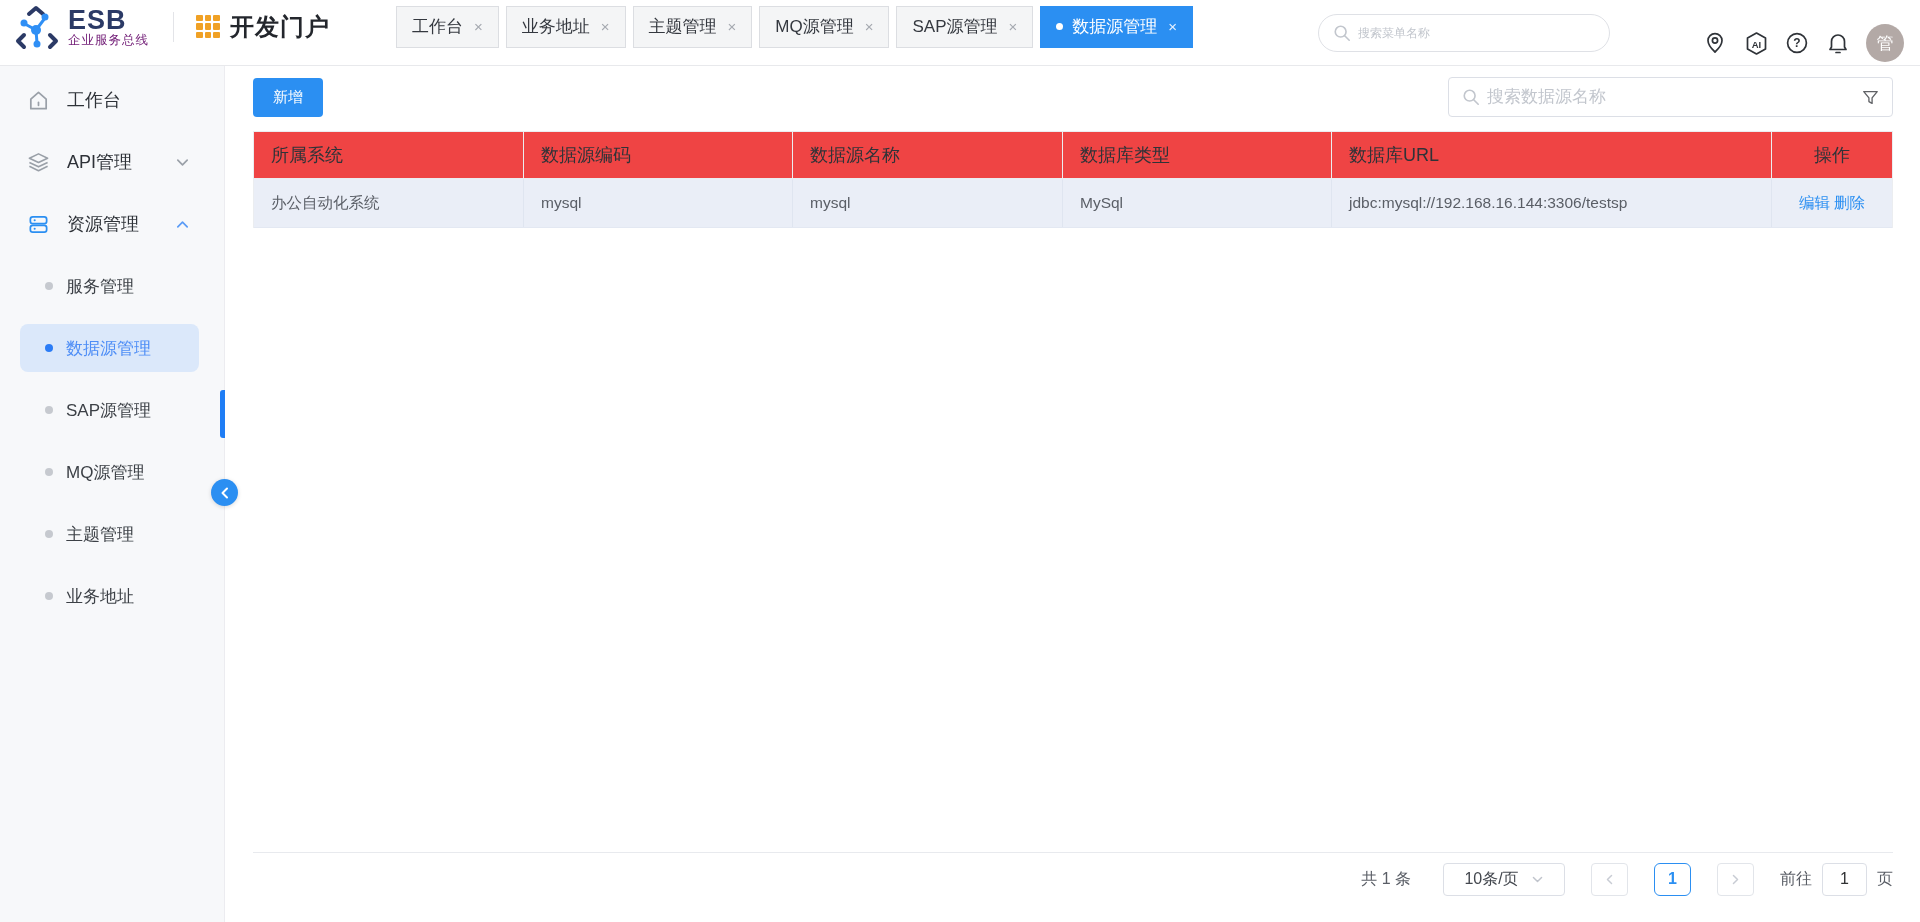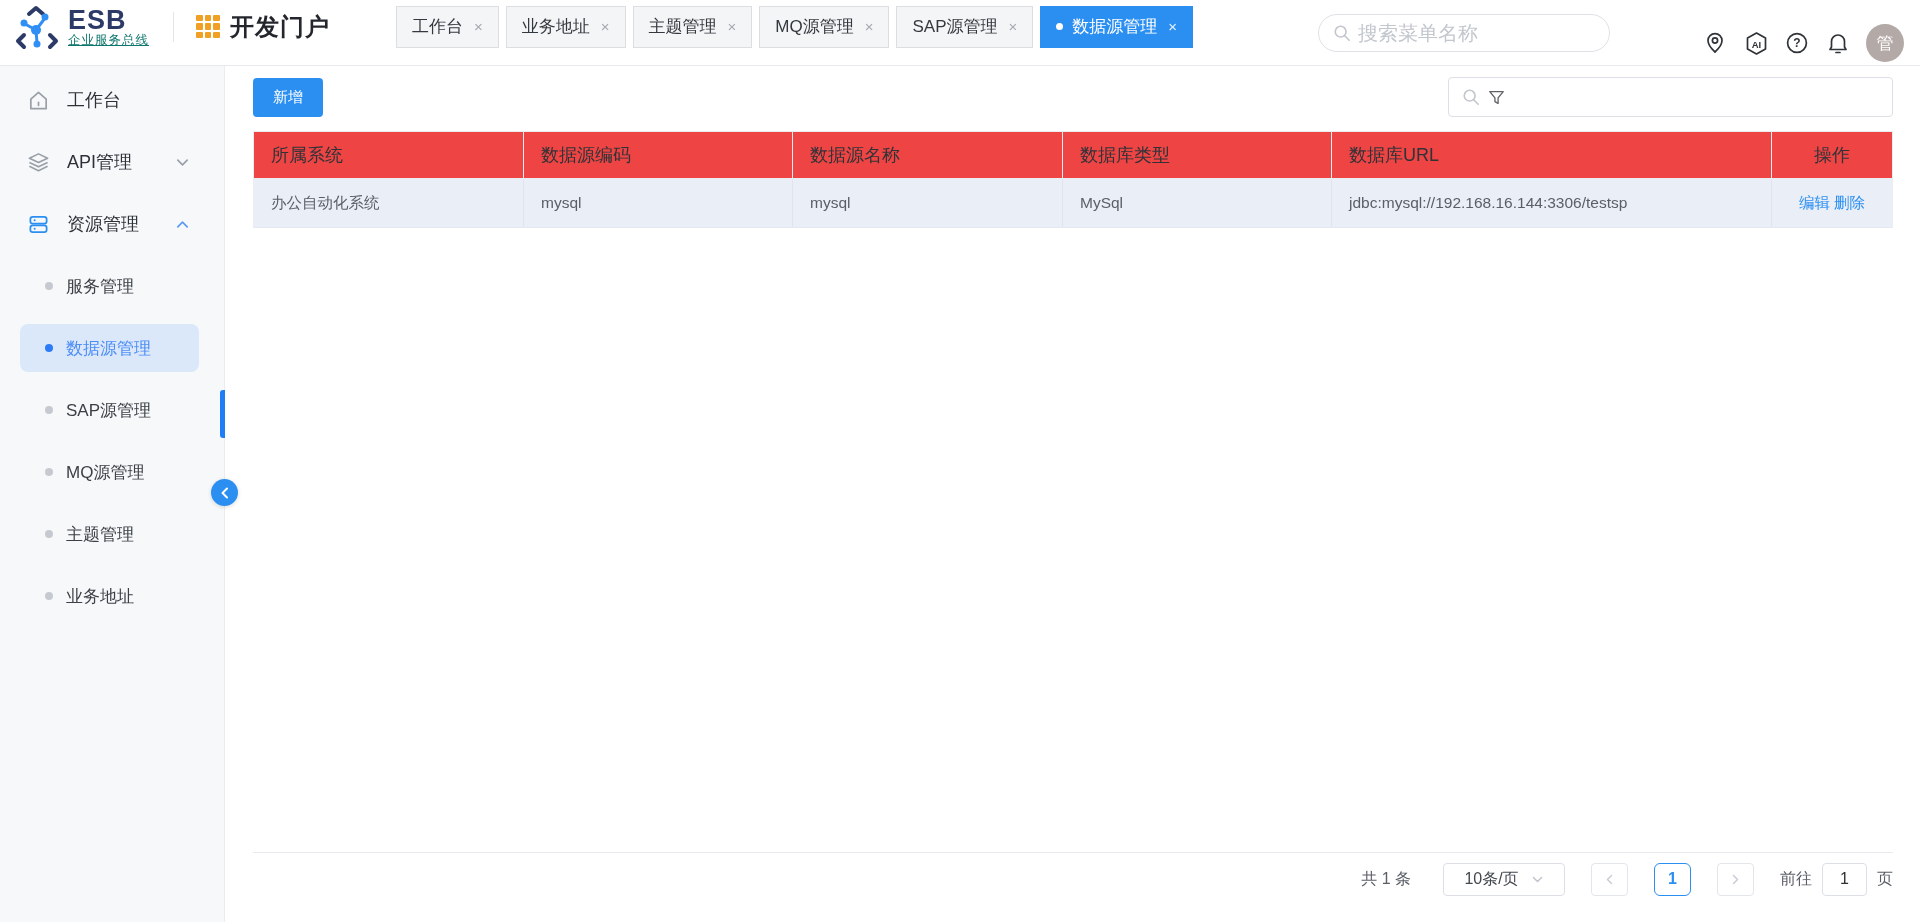--- a/index.html
+++ b/index.html
@@ -5,36 +5,36 @@
   * { margin:0; padding:0; box-sizing:border-box; }
   html,body { width:1920px; height:922px; }
   body { font-family:"Liberation Sans", sans-serif; background:#fff; color:#303133; }
   .app { width:1920px; height:922px; display:flex; flex-direction:column; overflow:hidden; background:#fff; }
 
   
   .header { height:66px; flex:0 0 66px; display:flex; align-items:center; background:#fff; border-bottom:1px solid #e8e9ec; padding:0 16px 12px 14px; position:relative; z-index:5; }
   .logo-block { display:flex; align-items:center; }
   .logo-text { margin-left:8px; line-height:1.05; }
   .logo-esb { font-size:27px; font-weight:bold; color:#2b3a66; letter-spacing:1px; }
-  .logo-sub { font-size:12.5px; color:#0f766e; letter-spacing:1px;text-decoration:underline; }
+  .logo-sub { font-size:12.5px; color:#701a75; letter-spacing:1px; }
   .header-divider { width:1px; height:30px; background:#e3e4e8; margin:0 22px 0 24px; }
   .portal { display:flex; align-items:center; gap:10px; }
   .grid-icon { width:24px; height:24px; display:grid; grid-template-columns:repeat(3,1fr); grid-template-rows:repeat(3,1fr); gap:2px; }
   .grid-icon span { background:#f0a125; border-radius:1px; }
   .portal-name { font-size:24px; font-weight:bold; color:#23262c; letter-spacing:1px; }
 
   .tabs { display:flex; align-items:center; gap:7px; margin-left:66px; }
   .tab { height:42px; display:flex; align-items:center; padding:0 15px; background:#f4f5f6; border:1px solid #dcdee2; font-size:17px; color:#34383f; cursor:pointer; white-space:nowrap; }
   .tab .close { margin-left:11px; font-size:15px; color:#a4a8af; line-height:1; }
   .tab.active { background:#2b8ff2; border-color:#2b8ff2; color:#fff; }
   .tab.active .close { color:#e8f2ff; }
   .tab-dot { width:7px; height:7px; border-radius:50%; background:#fff; margin-right:9px; }
 
   .header-search { position:absolute; left:1318px; top:14px; width:292px; height:38px; border:1px solid #dfe1e6; border-radius:19px; display:flex; align-items:center; padding:0 14px; background:#fff; }
-  .header-search input { border:none; outline:none; flex:1; font-size:20px; color:#333; background:transparent; font-family:inherit; }
+  .header-search input { border:none; outline:none; flex:1; font-size:12px; color:#333; background:transparent; font-family:inherit; }
   .header-search input::placeholder { color:#c2c6cd; }
   .search-glass { width:18px; height:18px; margin-right:7px; flex:0 0 auto; }
 
   .header-icons { position:absolute; right:16px; top:10px; height:66px; display:flex; align-items:center; gap:15px; }
   .hicon { width:26px; height:26px; display:flex; align-items:center; justify-content:center; cursor:pointer; }
   .avatar { width:38px; height:38px; border-radius:50%; background:#b3a9a6; color:#fff; font-size:17px; display:flex; align-items:center; justify-content:center; cursor:pointer; }
 
   
   .body-row { flex:1; display:flex; min-height:0; position:relative; }
 
@@ -268,20 +268,21 @@
     </div>
 
     <div class="content">
       <div class="toolbar">
         <button class="btn-add">新增</button>
         <div class="table-search">
           <svg class="search-glass" viewBox="0 0 20 20">
             <circle cx="8.5" cy="8.5" r="6" fill="none" stroke="#c2c6cd" stroke-width="1.8"></circle>
             <line x1="13" y1="13" x2="18" y2="18" stroke="#c2c6cd" stroke-width="1.8" stroke-linecap="round"></line>
           </svg>
+          <input type="text" placeholder="搜索数据源名称" style="">
           <svg width="19" height="19" viewBox="0 0 24 24">
             <path d="M3.5 4.5 H20.5 L14 12.5 V19.5 L10 17.2 V12.5 Z" fill="none" stroke="#606266" stroke-width="1.7" stroke-linejoin="round"></path>
           </svg>
         </div>
       </div>
 
       <div class="table-wrap">
         <div class="thead">
           <div class="th c1">所属系统</div>
           <div class="th c2">数据源编码</div>

